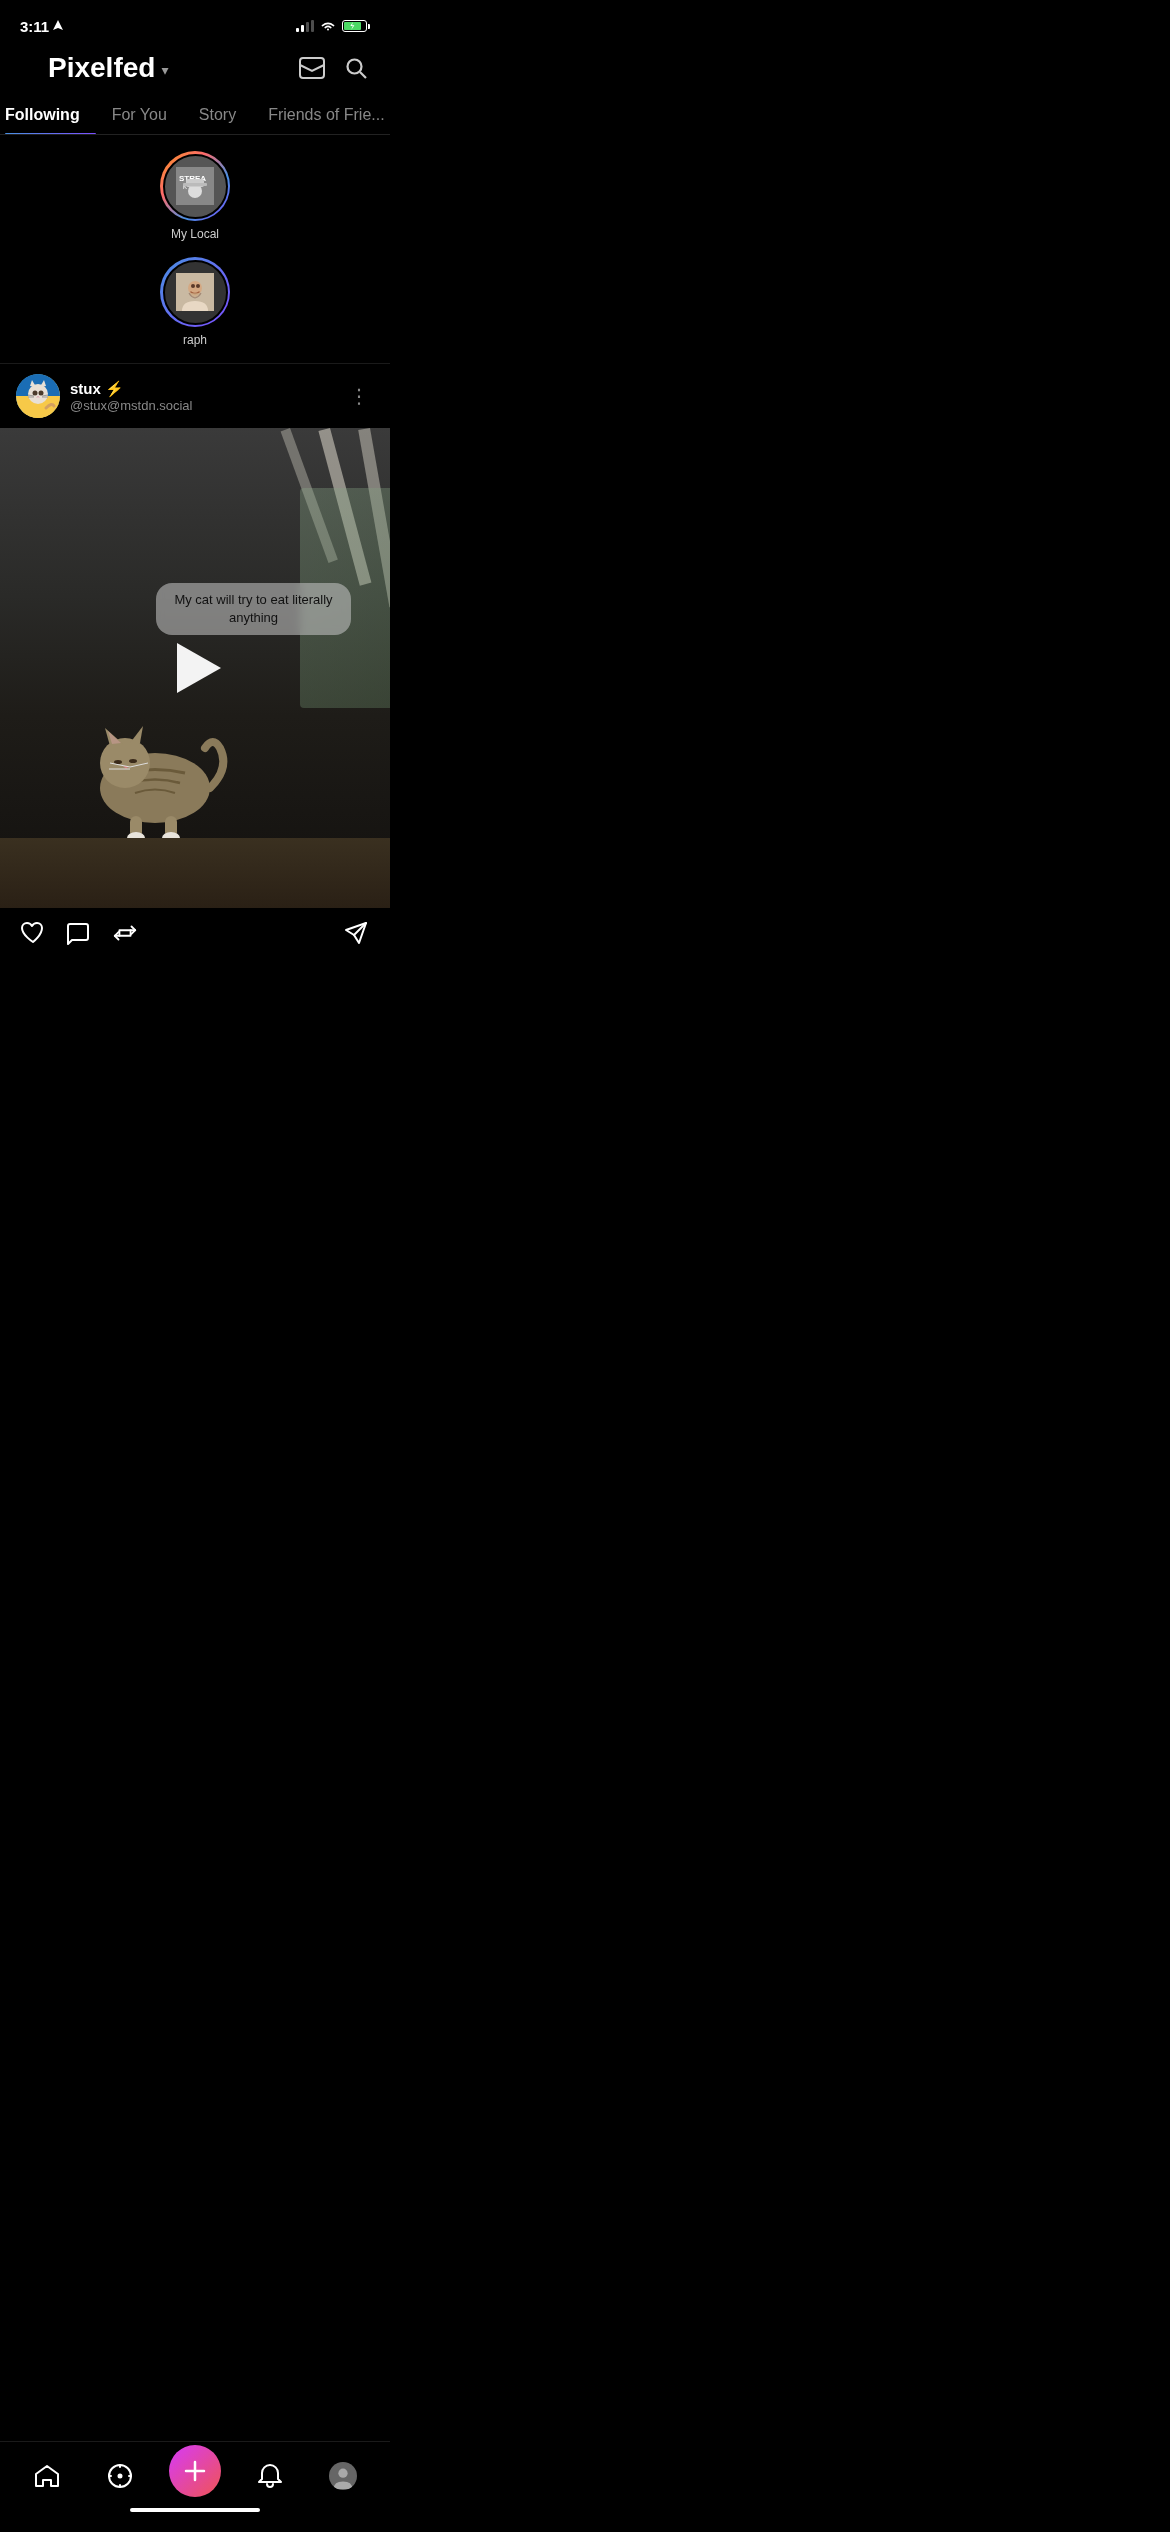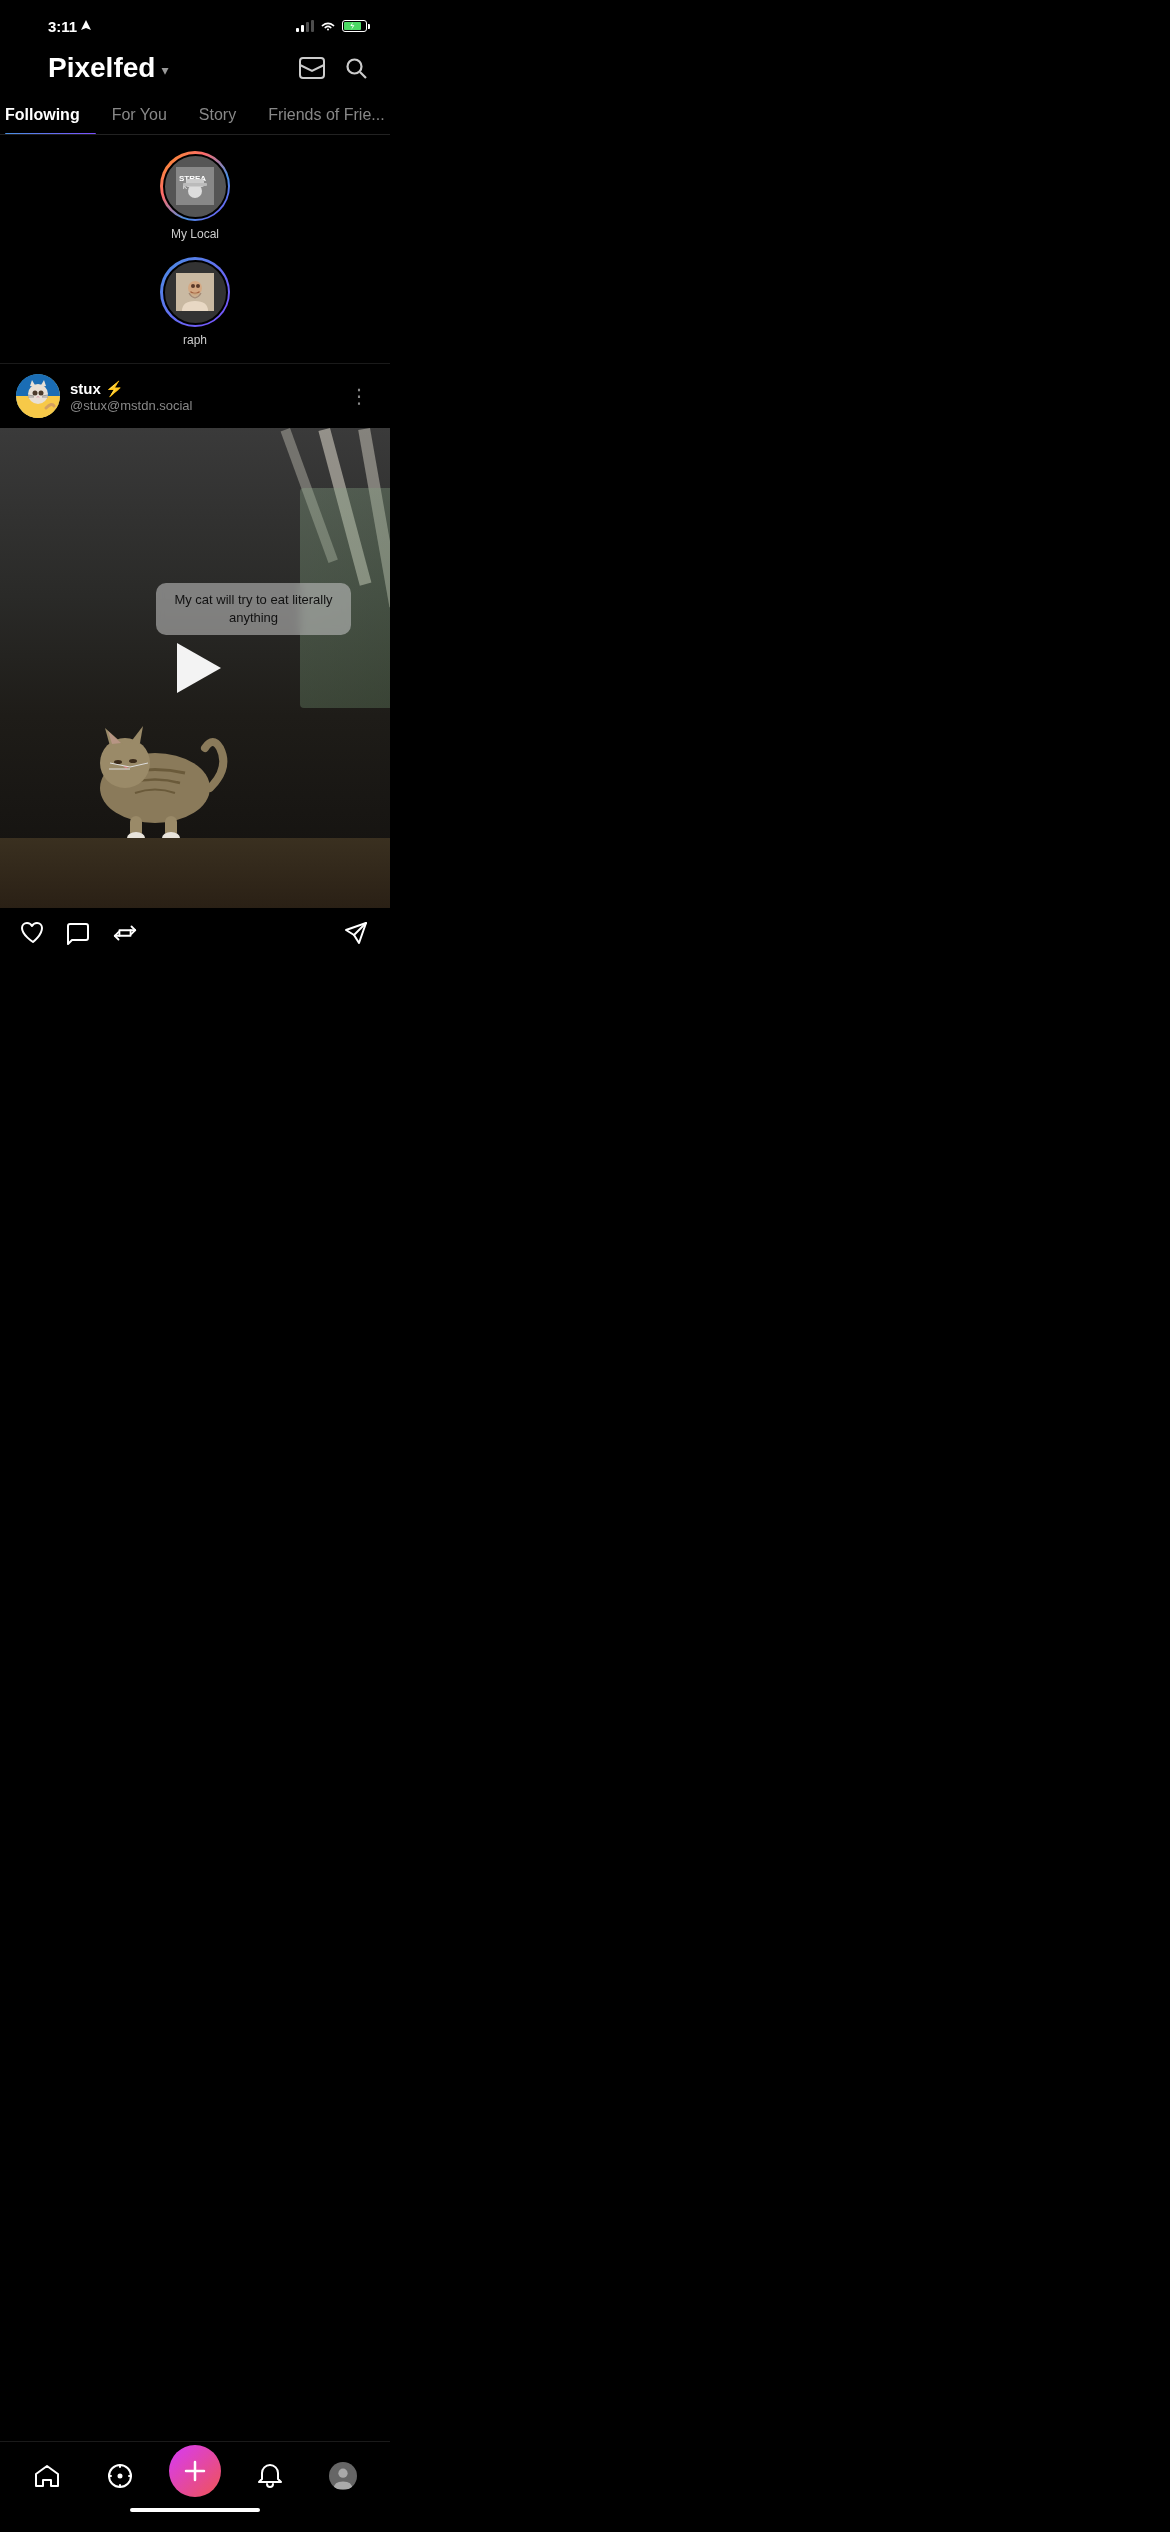--- a/index.html
+++ b/index.html
@@ -22,21 +22,20 @@
       padding: 14px 20px 6px;
       height: 44px;
     }
     .status-time {
       font-size: 15px;
       font-weight: 600;
       color: #fff;
       display: flex;
       align-items: center;
       gap: 4px;
-      margin-left: 28px;
     }
     .status-icons {
       display: flex;
       align-items: center;
       gap: 6px;
     }
     .signal-bars {
       display: flex;
       align-items: flex-end;
       gap: 2px;
@@ -308,21 +307,21 @@
     
     .caption-bubble {
       position: absolute;
       top: 155px;
       left: 50%;
       transform: translateX(-20%);
       background: rgba(200,200,200,0.55);
       backdrop-filter: blur(4px);
       color: #111;
       padding: 8px 14px;
-      border-radius: 10px;
+      border-radius: 16px;
       font-size: 13px;
       text-align: center;
       max-width: 200px;
       line-height: 1.4;
     }
 
     
     .play-btn {
       position: absolute;
       top: 50%;

